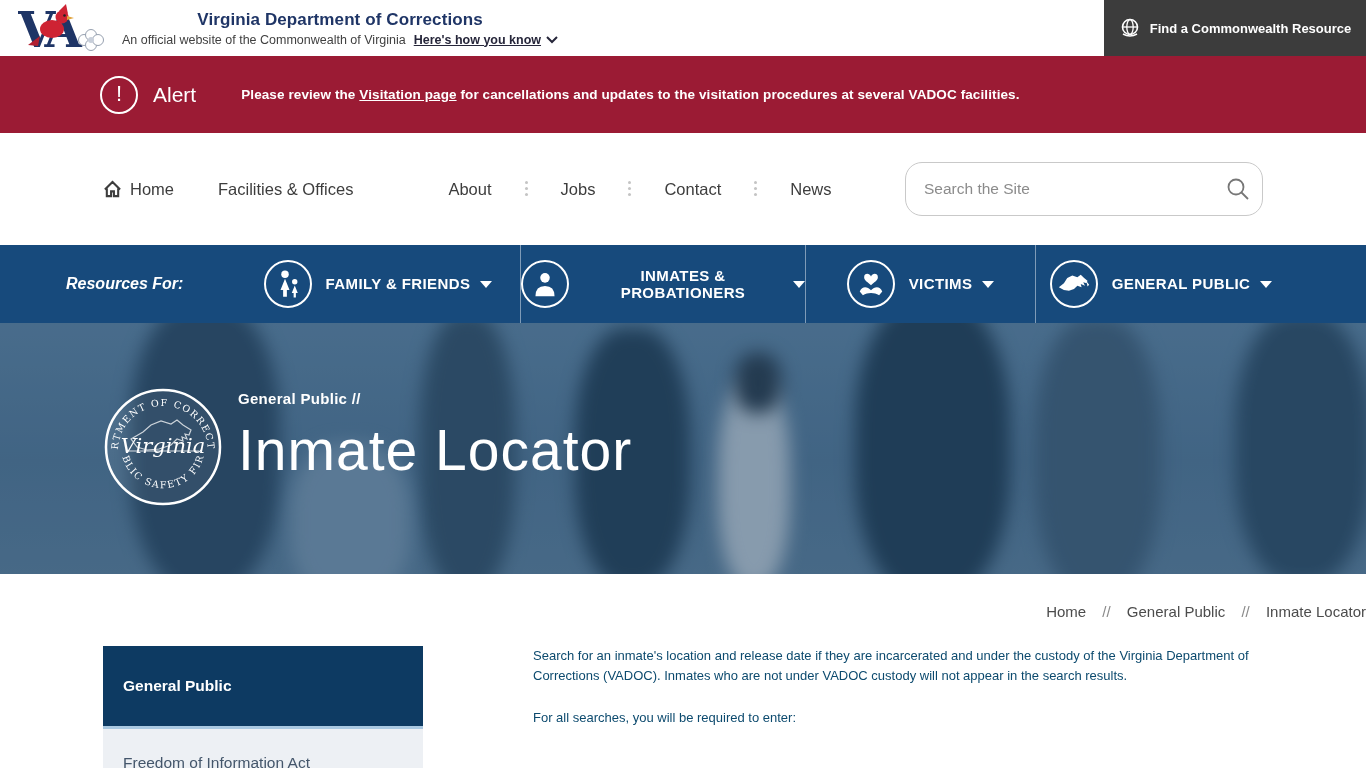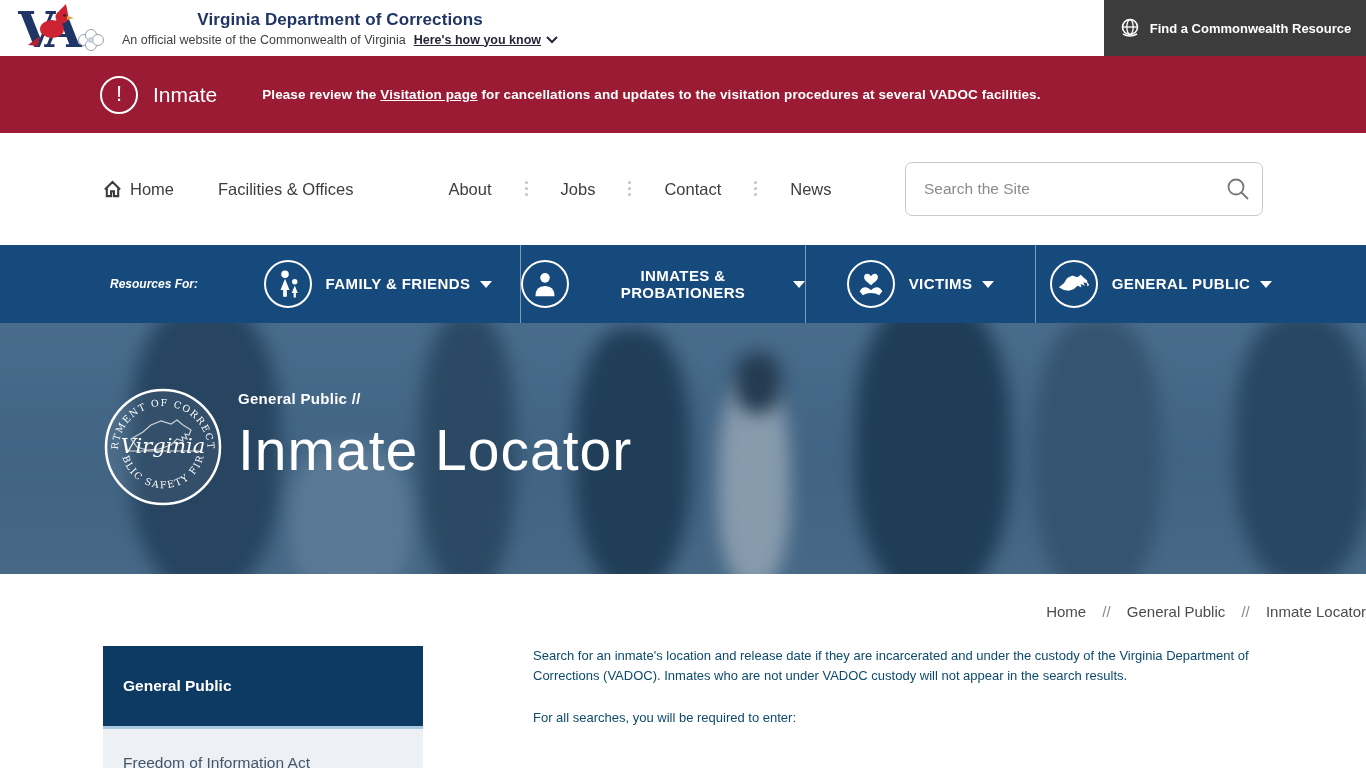--- a/index.html
+++ b/index.html
@@ -32,30 +32,30 @@
   .main-nav { height:112px; background:#fff; display:flex; align-items:center; padding:0 103px; }
   .nav-home { display:flex; align-items:center; cursor:pointer; }
   .nav-item { font-size:16.5px; color:#3d3d3d; cursor:pointer; white-space:nowrap; }
   .nav-home .nav-item { margin-left:8px; }
   .mi-fac { margin-left:44px; }
   .mi-about { margin-left:95px; }
   .dots { width:3px; height:3px; border-radius:50%; background:#c4c4c4;
     box-shadow:0 6px 0 #c4c4c4, 0 12px 0 #c4c4c4; margin:0 33px; transform:translateY(-7px); }
   .mi-gap { margin-left:0; }
   .search-wrap { margin-left:auto; position:relative; }
-  .search-input { width:358px; height:54px; border:1px solid #c9c9c9; border-radius:7px;
+  .search-input { width:358px; height:54px; border:1px solid #c9c9c9; border-radius:17px;
     font-size:15.5px; color:#555; padding:0 48px 0 18px; outline:none;
     font-family:"Liberation Sans",sans-serif; }
   .search-input::placeholder { color:#8b8b8b; }
   .search-btn { position:absolute; right:12px; top:14px; cursor:pointer; background:none; border:none; }
 
   
   .resources-bar { height:78px; background:#174a7c; display:flex; align-items:stretch; }
-  .res-label { display:flex; align-items:center; padding-left:110px; width:236px;
-    color:#fff; font-style:italic; font-weight:bold; font-size:12px; }
+  .res-label { display:flex; align-items:center; padding-left:66px; width:236px;
+    color:#fff; font-style:italic; font-weight:bold; font-size:16px; }
   .res-seg { display:flex; align-items:center; justify-content:center; cursor:pointer; }
   .seg1 { width:284px; } .seg2 { width:286px; border-left:1px solid rgba(255,255,255,.45); border-right:1px solid rgba(255,255,255,.45); }
   .seg3 { width:230px; border-right:1px solid rgba(255,255,255,.45); } .seg4 { width:250px; }
   .res-icon { width:48px; height:48px; border:2px solid #fff; border-radius:50%; flex:none;
     display:flex; align-items:center; justify-content:center; }
   .res-text { color:#fff; font-size:15px; font-weight:bold; letter-spacing:.4px; margin:0 10px 0 14px;
     text-align:center; line-height:1.15; }
   .tri-down { width:0; height:0; border-left:6px solid transparent; border-right:6px solid transparent;
     border-top:7px solid #fff; }
 
@@ -127,21 +127,21 @@
       <path d="M4 17 q7 4 14 0" fill="none" stroke="#fff" stroke-width="1.6"></path>
     </svg>
     <span>Find a Commonwealth Resource</span>
   </div>
 </div>
 
 <div class="alert-bar">
   <div class="alert-circle">
     <span class="alert-bang">!</span>
   </div>
-  <span class="alert-word">Inmate</span>
+  <span class="alert-word">Alert</span>
   <span class="alert-msg"><span>Please review the </span><a>Visitation page</a><span> for cancellations and updates to the visitation procedures at several VADOC facilities.</span></span>
 </div>
 
 <div class="main-nav">
   <div class="nav-home">
     <svg width="19" height="18" viewBox="0 0 20 19">
       <path d="M2 10 L10 2 L18 10 M4 9 V17 H8.5 V12 H11.5 V17 H16 V9" fill="none" stroke="#3d3d3d" stroke-width="2.2"></path>
     </svg>
     <span class="nav-item">Home</span>
   </div>

